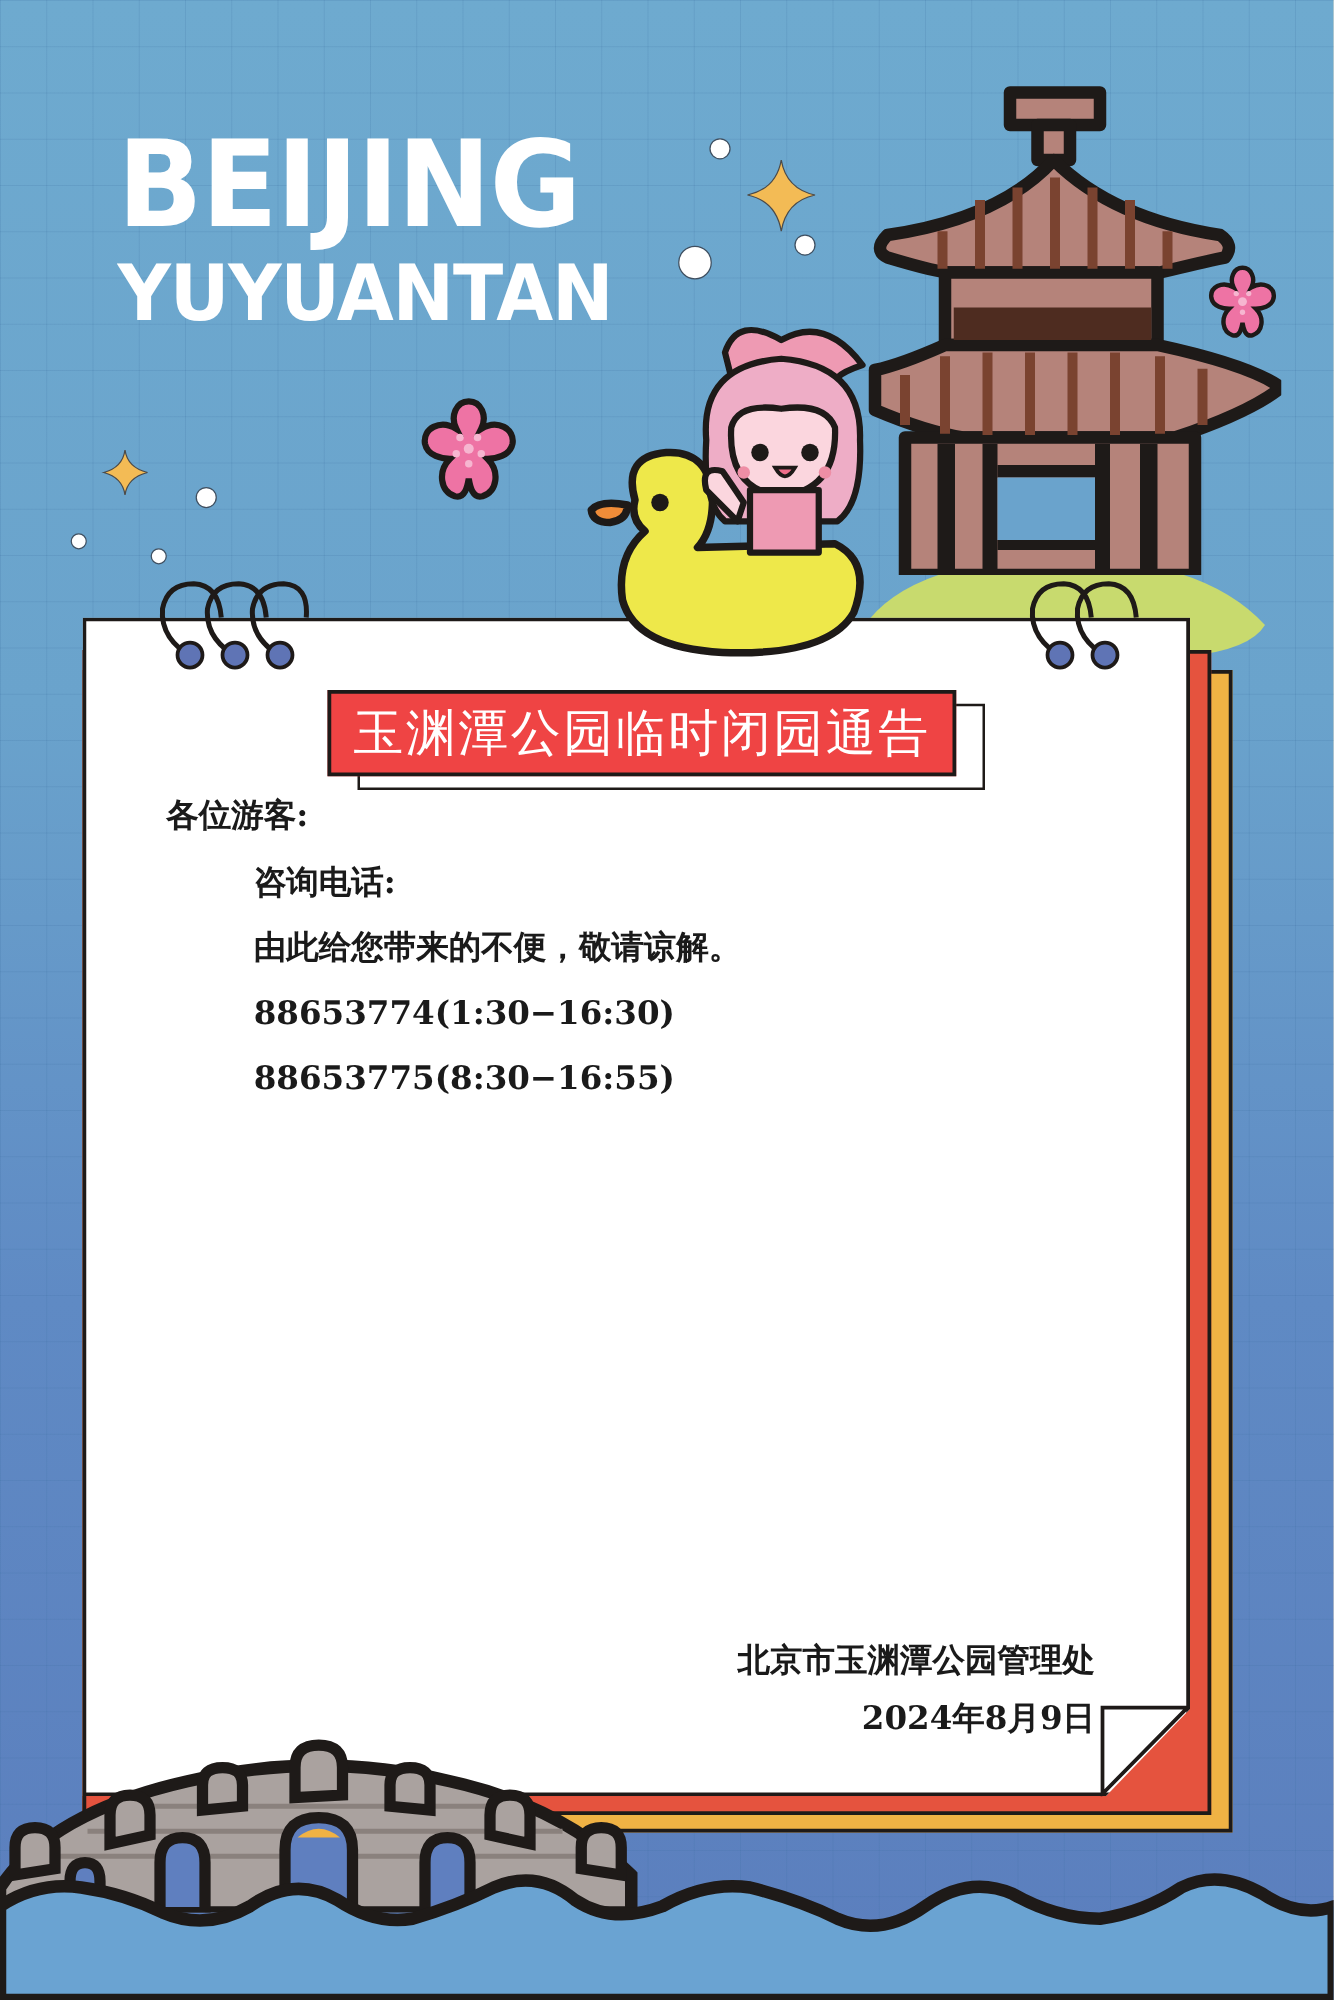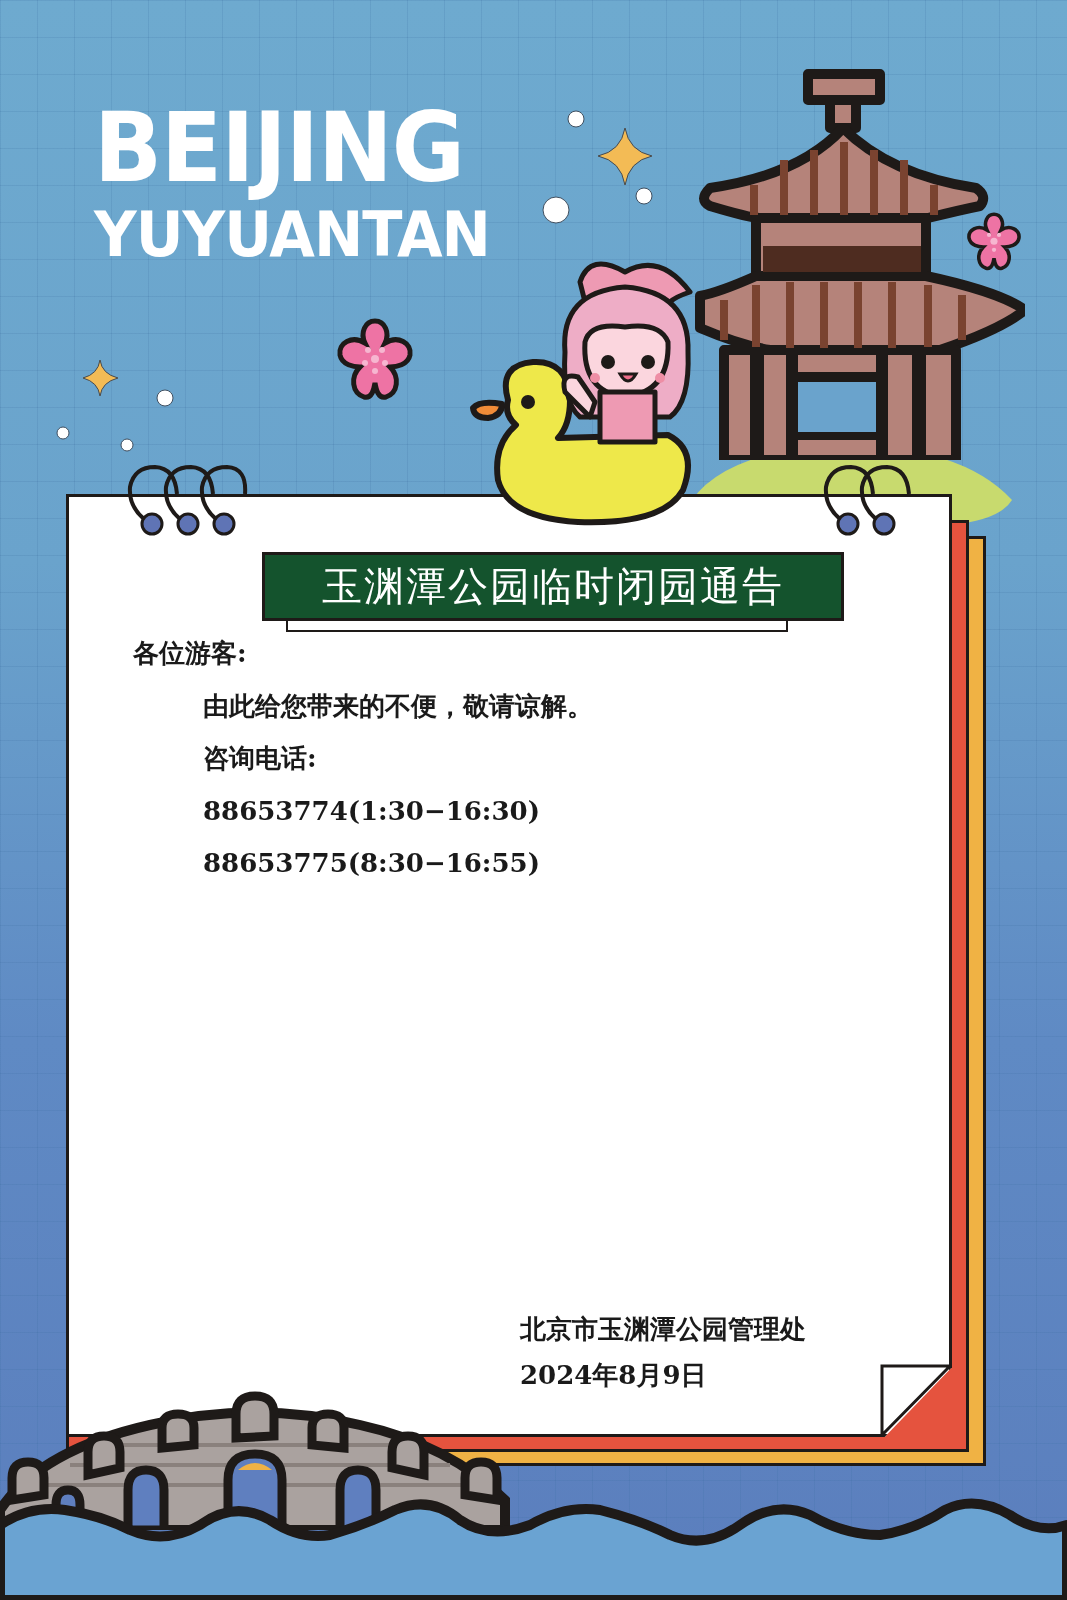--- a/index.html
+++ b/index.html
@@ -18,30 +18,30 @@
   .headline .l3 { font-size:80px; display:block; margin-top:6px; }
   .deco { position:absolute; }
   .sheet { position:absolute; border:3px solid #1e1a18; box-sizing:border-box; }
   .sheet-orange { left:66px; top:536px; width:920px; height:930px; background:#f0b244; }
   .sheet-red { left:66px; top:520px; width:903px; height:932px; background:#e5533e; }
   .sheet-white { left:66px; top:494px; width:886px; height:943px; background:#fff;
     clip-path:polygon(0 0,100% 0,100% 92.6%,92.4% 100%,0 100%); }
   .fold { position:absolute; left:880px; top:1364px; width:72px; height:73px; }
   .title-shadow { position:absolute; left:286px; top:563px; width:502px; height:69px;
     border:2px solid #1e1a18; box-sizing:border-box; background:#fff; }
-  .title-box { position:absolute; left:262px; top:552px; width:582px; height:69px;
-    background:#14532d; border:3px solid #1e1a18; box-sizing:border-box;
+  .title-box { position:absolute; left:262px; top:552px; width:503px; height:69px;
+    background:#ef4444; border:3px solid #1e1a18; box-sizing:border-box;
     color:#fff; font-size:40px; display:flex; align-items:center; justify-content:center;
     letter-spacing:2px; }
   .body-text { position:absolute; left:133px; top:627px; width:740px;
     font-family:"DejaVu Serif", "Liberation Serif", serif; font-weight:bold;
     font-size:26px; line-height:52.5px; color:#1a1a1a; }
   .body-text p { margin:0; }
   .indent { padding-left:70px; }
-  .signature { position:absolute; left:520px; top:1306px; width:356px; text-align:left;
+  .signature { position:absolute; left:520px; top:1306px; width:356px; text-align:right;
     font-family:"DejaVu Serif","Liberation Serif", serif; font-weight:bold;
     font-size:26px; line-height:46px; color:#1a1a1a; }
   .water { position:absolute; left:0; top:1480px; width:1067px; height:120px; }
 </style>
 </head>
 <body>
 
 <div class="bg"></div>
 
 <div class="headline">
@@ -181,22 +181,22 @@
     <circle cx="30" cy="62" r="10"></circle>
       <circle cx="66" cy="62" r="10"></circle>
   </g>
 </svg>
 
 <div class="title-shadow"></div>
 <div class="title-box">玉渊潭公园临时闭园通告</div>
 
 <div class="body-text">
   <p>各位游客:</p>
+  <p class="indent">咨询电话:</p>
   <p class="indent">由此给您带来的不便，敬请谅解。</p>
-  <p class="indent">咨询电话:</p>
   <p class="indent">88653774(1:30−16:30)</p>
   <p class="indent">88653775(8:30−16:55)</p>
 </div>
 
 <div class="signature">
   <div>北京市玉渊潭公园管理处</div>
   <div>2024年8月9日</div>
 </div>
 
 <svg class="deco" style="left:0;top:1390px" width="520" height="140" viewBox="0 0 520 140">

